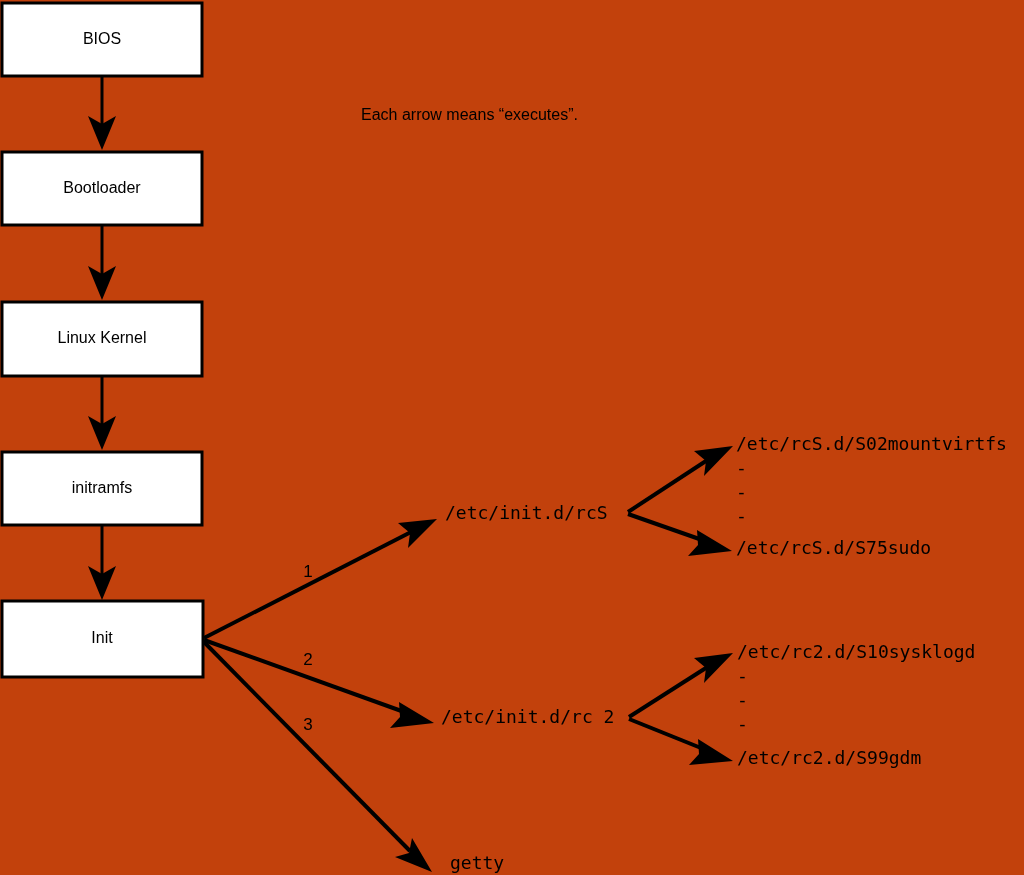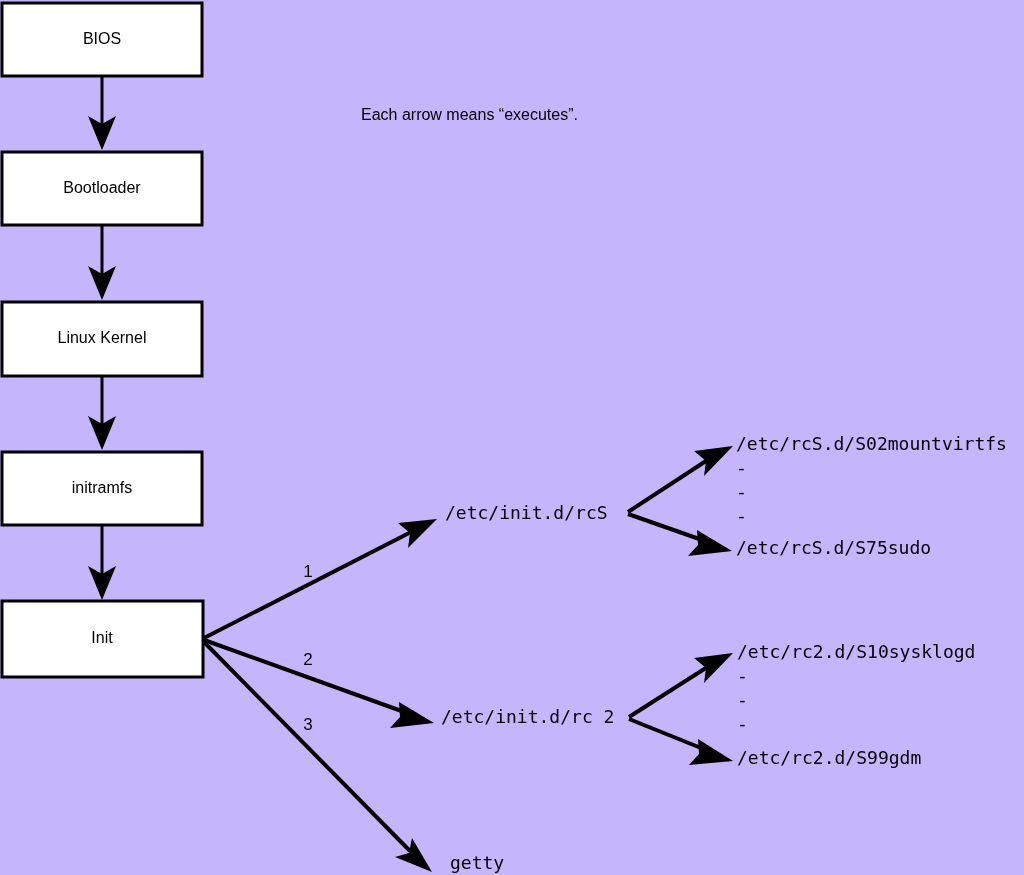--- a/index.html
+++ b/index.html
@@ -10,21 +10,21 @@
   body {
     width: 1024px;
     height: 875px;
     font-family: "Liberation Sans", sans-serif;
     overflow: hidden;
   }
   #diagram-root {
     position: relative;
     width: 1024px;
     height: 875px;
-    background: #c4b5fd;
+    background: #c2410c;
   }
   svg#boot-diagram {
     display: block;
     width: 1024px;
     height: 875px;
   }
   .box-rect {
     fill: #ffffff;
     stroke: #000000;
     stroke-width: 3;

